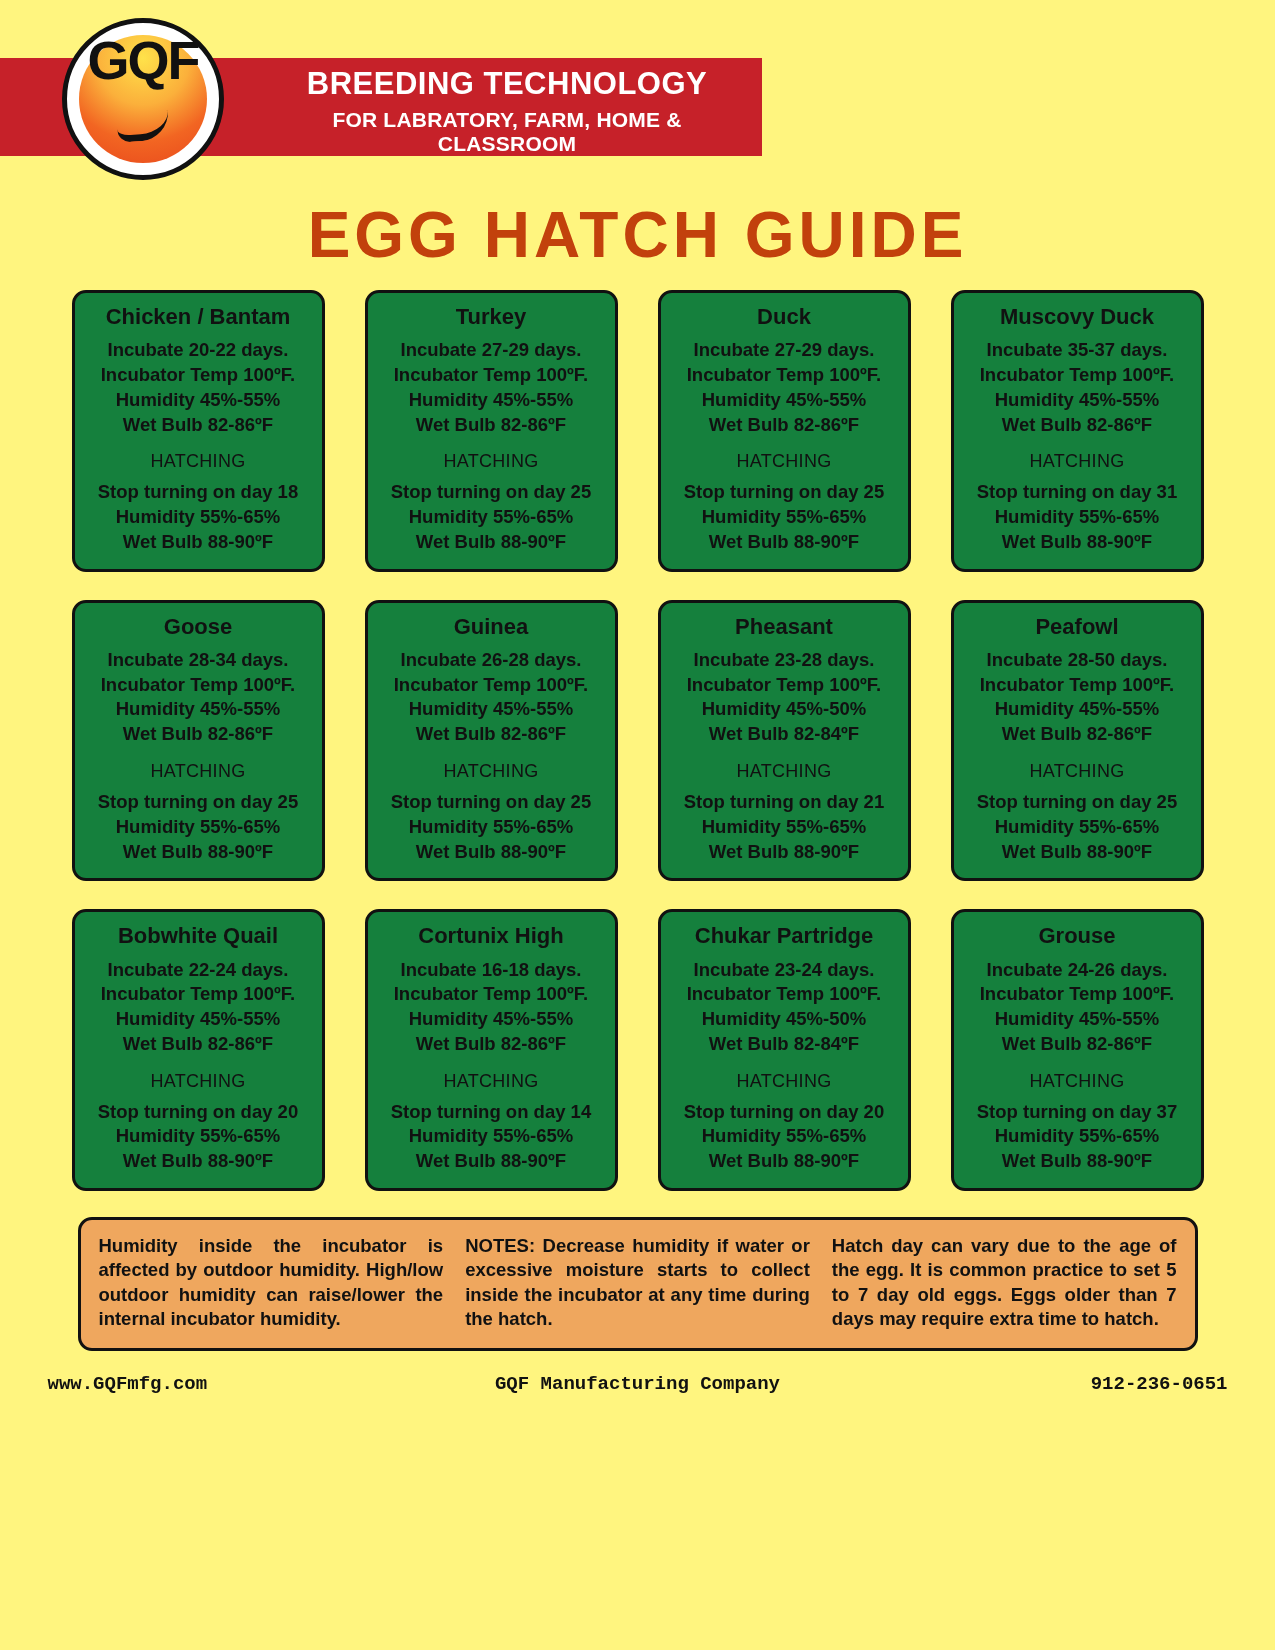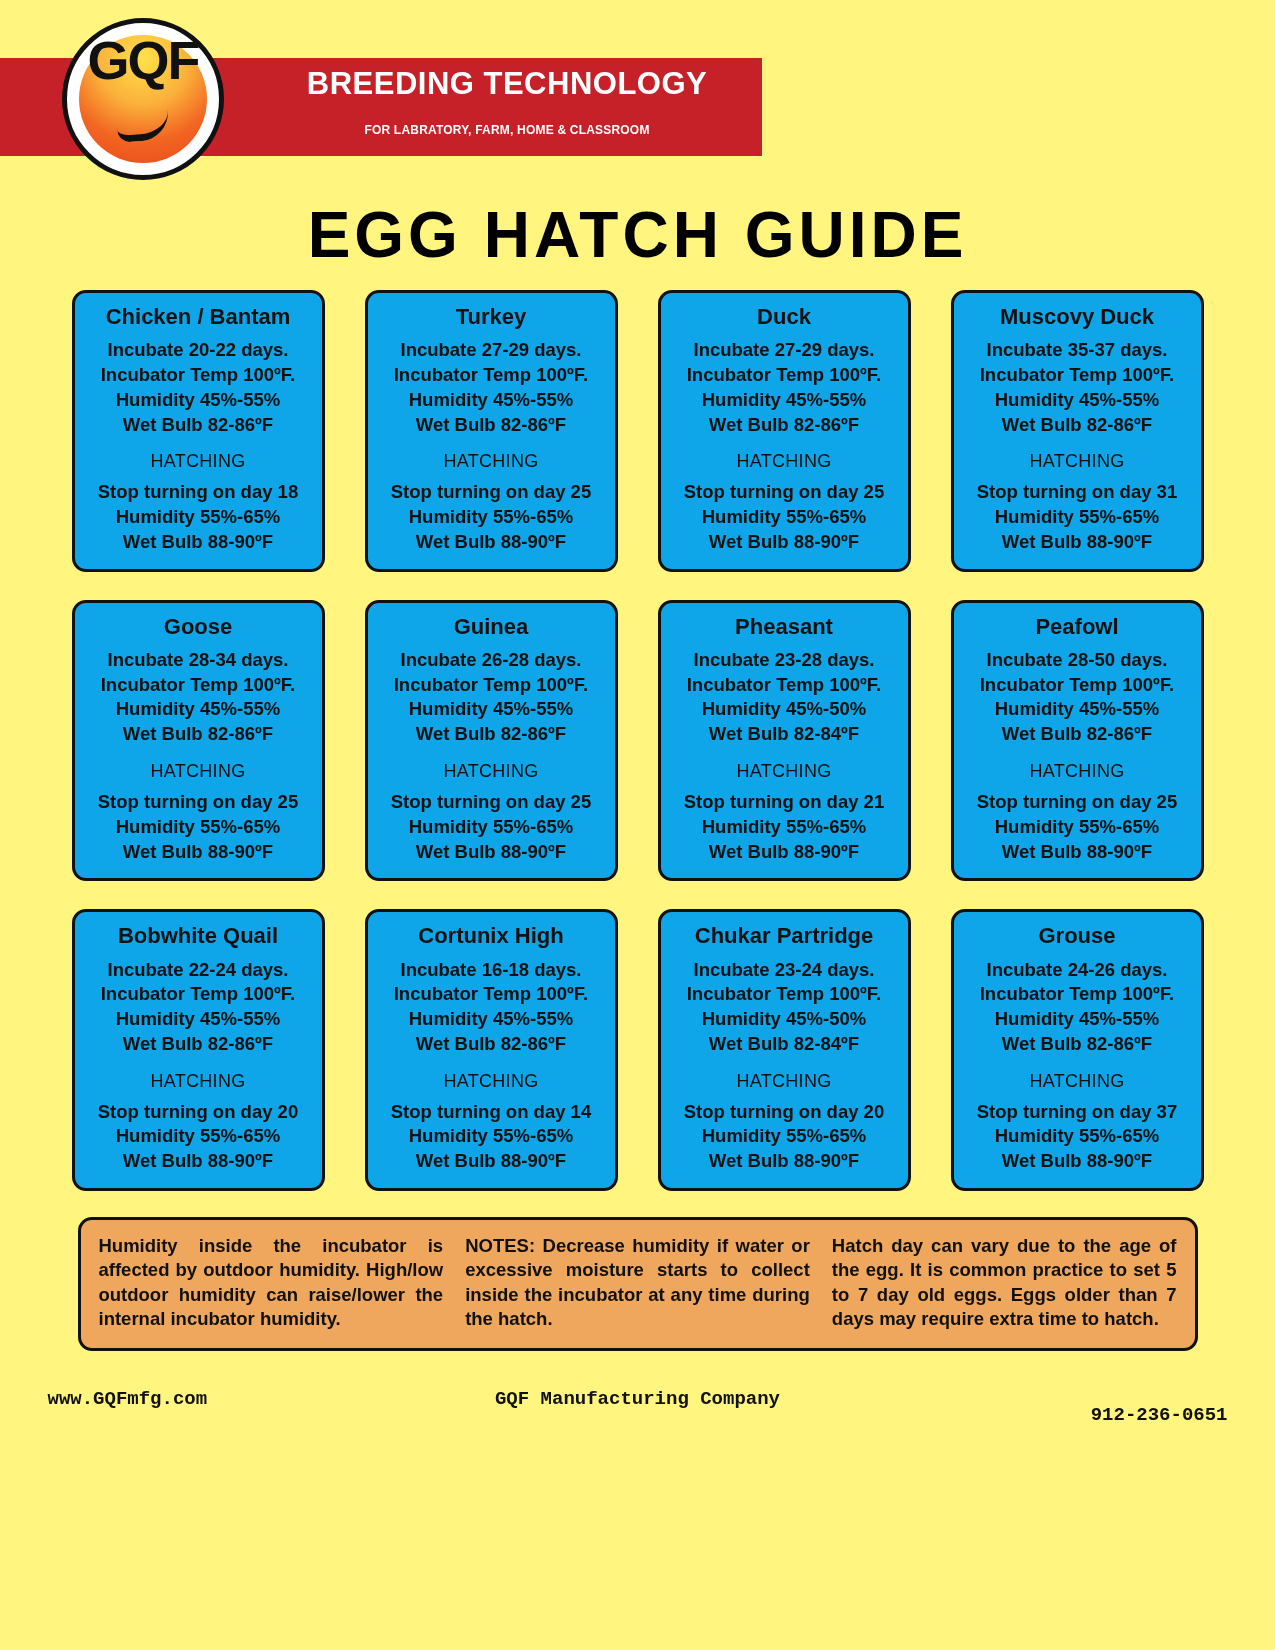--- a/index.html
+++ b/index.html
@@ -43,23 +43,23 @@
     text-align: center;
     color: #ffffff;
   }
   .header-title {
     font-size: 31px;
     font-weight: bold;
     letter-spacing: 0.5px;
     line-height: 1.15;
   }
   .header-sub {
-    font-size: 12px;
+    font-size: 21px;
     font-weight: 600;
-    margin-top: 21px;
+    margin-top: 6px;
     letter-spacing: 0.2px;
   }
 
   
   .logo {
     position: absolute;
     left: 62px;
     top: 18px;
     width: 162px;
     height: 162px;
@@ -100,38 +100,38 @@
     border-radius: 0 0 40px 18px;
     transform: rotate(-4deg);
   }
 
   
   .main-title {
     text-align: center;
     font-size: 64px;
     font-weight: bold;
     letter-spacing: 4px;
-    color: #000000;
+    color: #c2410c;
     margin-top: 8px;
     margin-bottom: 18px;
     font-family: "Liberation Sans", sans-serif;
   }
 
   
   .grid {
     display: grid;
     grid-template-columns: repeat(4, 253px);
     column-gap: 40px;
     row-gap: 28px;
     justify-content: center;
     margin: 0 auto;
     width: 1120px;
   }
   .card {
-    background: #0ea5e9;
+    background: #15803d;
     border: 3px solid #111;
     border-radius: 14px;
     padding: 12px 8px 14px 8px;
     box-sizing: border-box;
     text-align: center;
     color: #111;
   }
   .card-title {
     font-size: 22px;
     font-weight: bold;
@@ -184,21 +184,21 @@
     font-size: 19px;
     font-weight: bold;
     color: #111;
     font-family: Liberation Mono, monospace;
   }
   .footer-center {
     flex: 1;
     text-align: center;
   }
   .footer-left { width: 230px; text-align: left; }
-  .footer-right { width: 230px; text-align: right; margin-top: 31px; }
+  .footer-right { width: 230px; text-align: right; }
 </style>
 </head>
 <body>
 
 <div class="page">
 
   <div class="header">
     <div class="header-bar"></div>
     <div class="header-text">
       <div class="header-title">BREEDING TECHNOLOGY</div>

